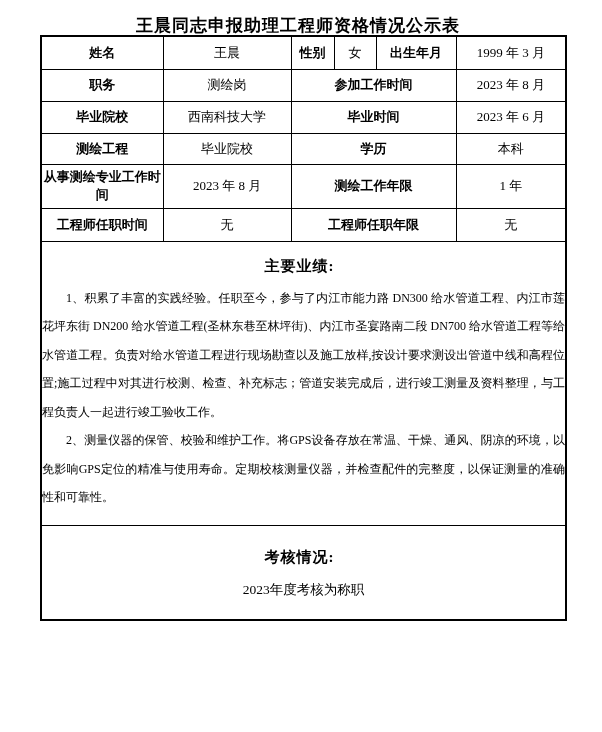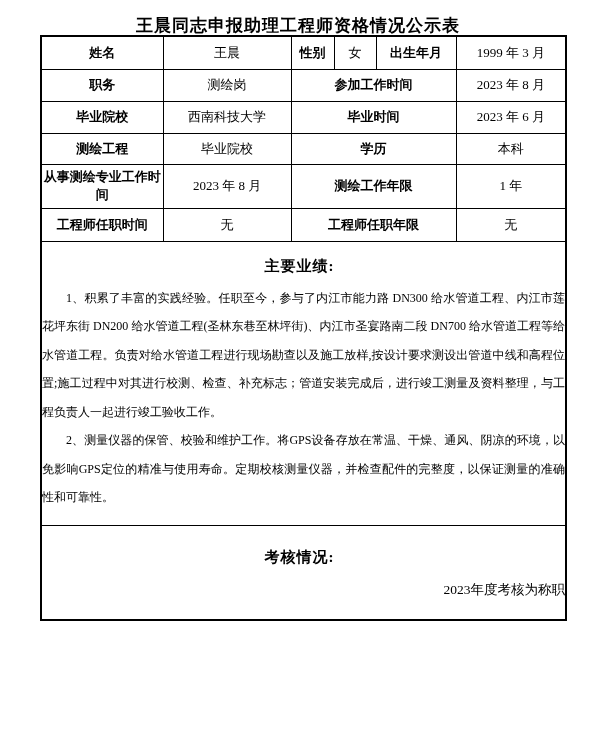--- a/index.html
+++ b/index.html
@@ -78,21 +78,21 @@
     text-indent: 2em;
     text-align: justify;
     margin: 0;
   }
   .para-first {
     margin-top: 8px;
   }
   .plain-line {
     font-size: 13.5px;
     margin: 14px 0 0 0;
-    text-align: right;
+    text-align: center;
   }
 </style>
 </head>
 <body>
 
 <h1 class="doc-title">王晨同志申报助理工程师资格情况公示表</h1>
 
 <table class="form-table">
   <colgroup>
     <col style="width:122px">

